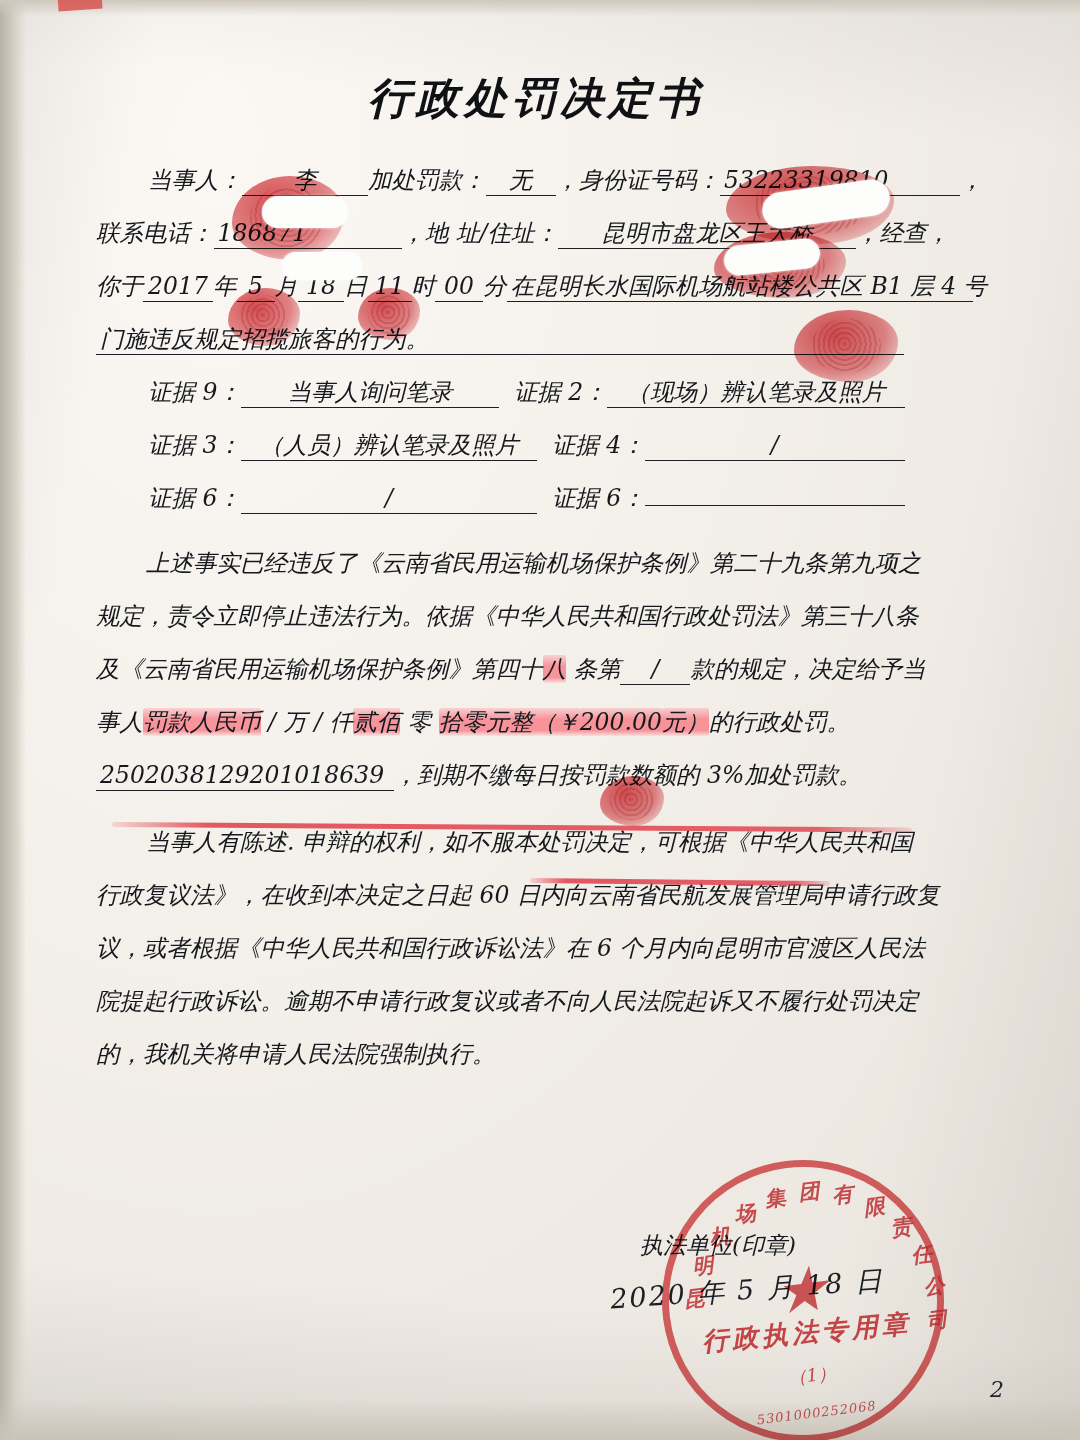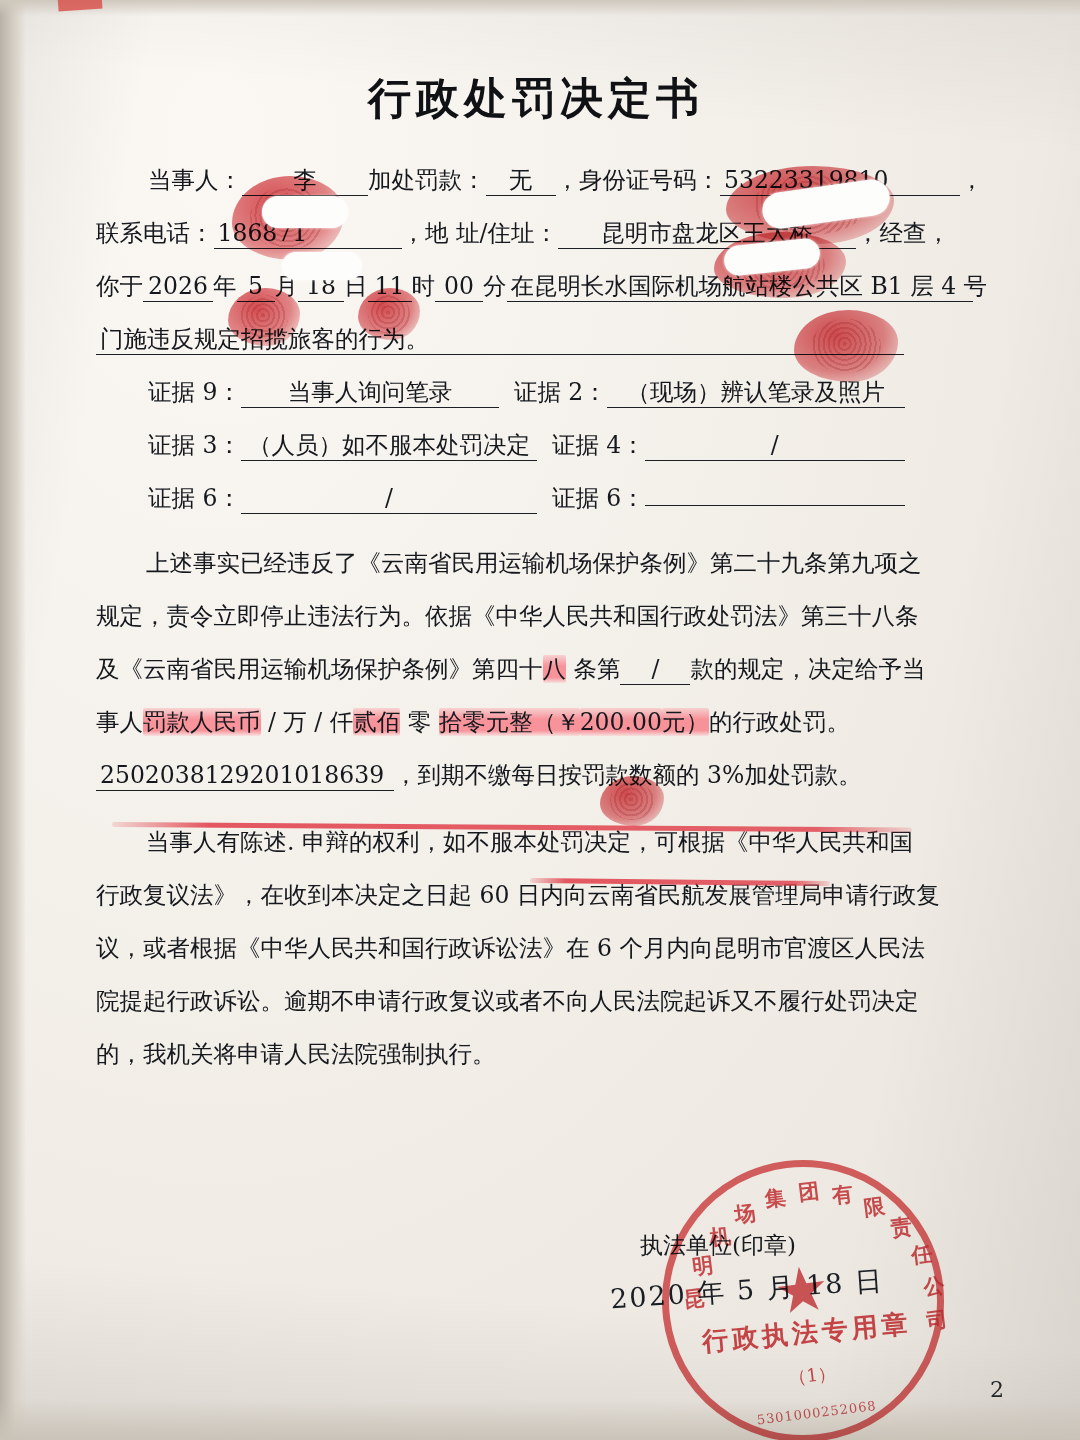--- a/index.html
+++ b/index.html
@@ -15,20 +15,21 @@
     font-family: "DejaVu Serif", "Liberation Serif", serif;
   }
 
   
   #paper {
     position: absolute;
     left: 0; top: 0;
     width: 1080px; height: 1440px;
     background:
       radial-gradient(ellipse at 20% 10%, #fbf8f4 0%, #f3efe9 45%, #e9e4dc 100%);
+    font-style: italic;
   }
   
   #paper::before {
     content: "";
     position: absolute; inset: 0;
     background:
       linear-gradient(100deg, rgba(0,0,0,0.06) 0%, rgba(0,0,0,0) 12%, rgba(0,0,0,0) 80%, rgba(0,0,0,0.07) 100%),
       linear-gradient(185deg, rgba(0,0,0,0.05) 0%, rgba(0,0,0,0) 10%, rgba(0,0,0,0) 88%, rgba(0,0,0,0.09) 100%);
     pointer-events: none;
   }
@@ -221,34 +222,34 @@
 
       <div class="line indent">
         <span>当事人：</span><span class="u" style="width:118px">李</span><span>加处罚款：</span><span class="u" style="width:62px">无</span><span>，身份证号码：</span><span class="u left" style="width:232px">53223319810</span><span>，</span>
       </div>
 
       <div class="line">
         <span>联系电话：</span><span class="u left" style="width:180px">186871</span><span>，地  址/住址：</span><span class="u" style="width:290px">昆明市盘龙区王大桥</span><span>，经查，</span>
       </div>
 
       <div class="line">
-        <span>你于</span><span class="u" style="width:62px">2026</span><span>年</span><span class="u" style="width:30px">5</span><span>月</span><span class="u" style="width:38px">18</span><span>日</span><span class="u" style="width:36px">11</span><span>时</span><span class="u" style="width:40px">00</span><span>分</span><span class="u left" style="width:458px">在昆明长水国际机场航站楼公共区 B1 层 4 号</span>
+        <span>你于</span><span class="u" style="width:62px">2017</span><span>年</span><span class="u" style="width:30px">5</span><span>月</span><span class="u" style="width:38px">18</span><span>日</span><span class="u" style="width:36px">11</span><span>时</span><span class="u" style="width:40px">00</span><span>分</span><span class="u left" style="width:458px">在昆明长水国际机场航站楼公共区 B1 层 4 号</span>
       </div>
 
       <div class="line">
         <span class="u left" style="width:800px">门施违反规定招揽旅客的行为。</span>
       </div>
 
 
       <div class="line indent">
         <span>证据 9：</span><span class="u" style="width:250px">当事人询问笔录</span>&nbsp;&nbsp;<span>证据 2：</span><span class="u" style="width:290px">（现场）辨认笔录及照片</span>
       </div>
 
       <div class="line indent">
-        <span>证据 3：</span><span class="u" style="width:288px">（人员）如不服本处罚决定</span>&nbsp;&nbsp;<span>证据 4：</span><span class="u" style="width:252px">/</span>
+        <span>证据 3：</span><span class="u" style="width:288px">（人员）辨认笔录及照片</span>&nbsp;&nbsp;<span>证据 4：</span><span class="u" style="width:252px">/</span>
       </div>
 
       <div class="line indent">
         <span>证据 6：</span><span class="u" style="width:288px">/</span>&nbsp;&nbsp;<span>证据 6：</span><span class="u" style="width:252px"></span>
       </div>
 
       <div class="line para" style="margin-top:12px">上述事实已经违反了《云南省民用运输机场保护条例》第二十九条第九项之</div>
       <div class="line">规定，责令立即停止违法行为。依据《中华人民共和国行政处罚法》第三十八条</div>
       <div class="line">
         <span>及《云南省民用运输机场保护条例》第四十</span><span class="hl-strong">八</span><span> 条第</span><span class="u" style="width:62px">/</span><span>款的规定，决定给予当</span>

